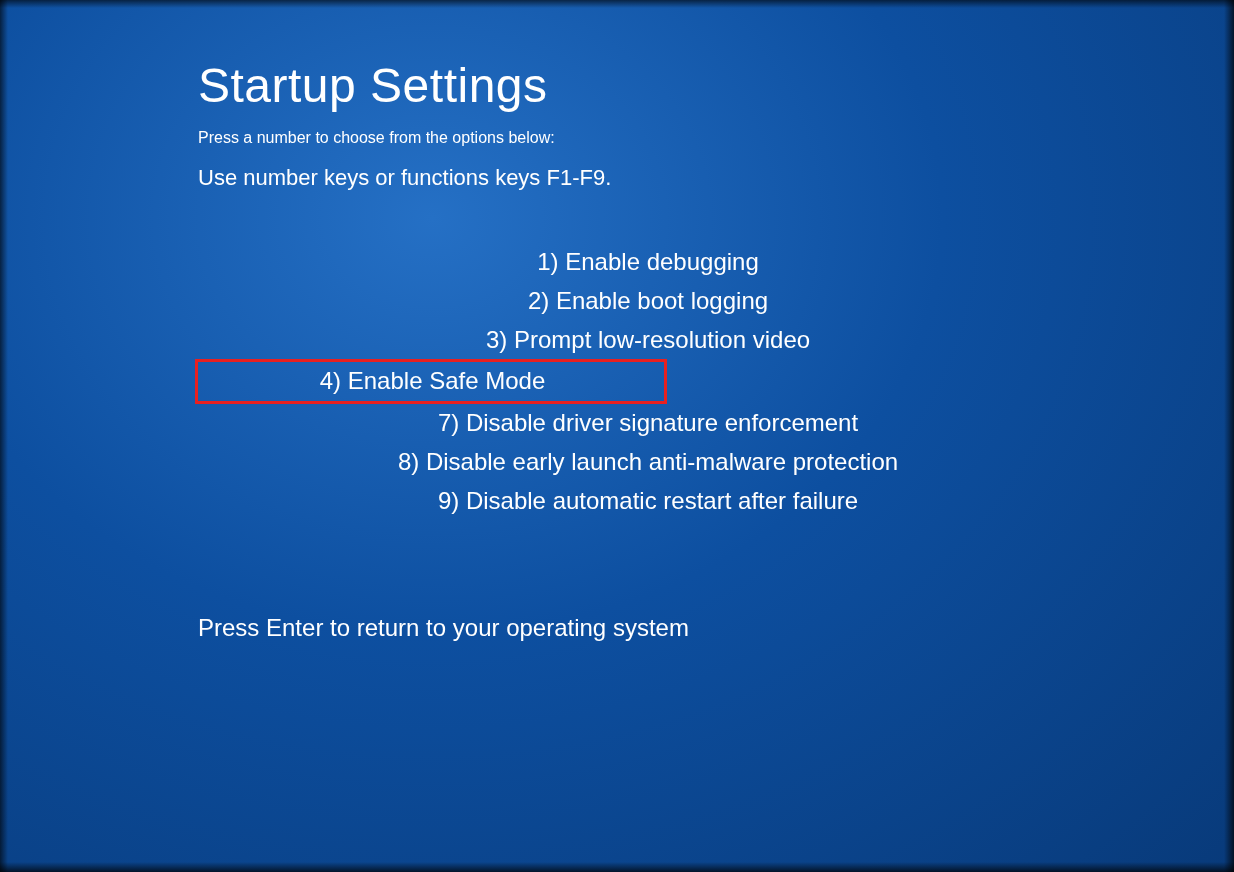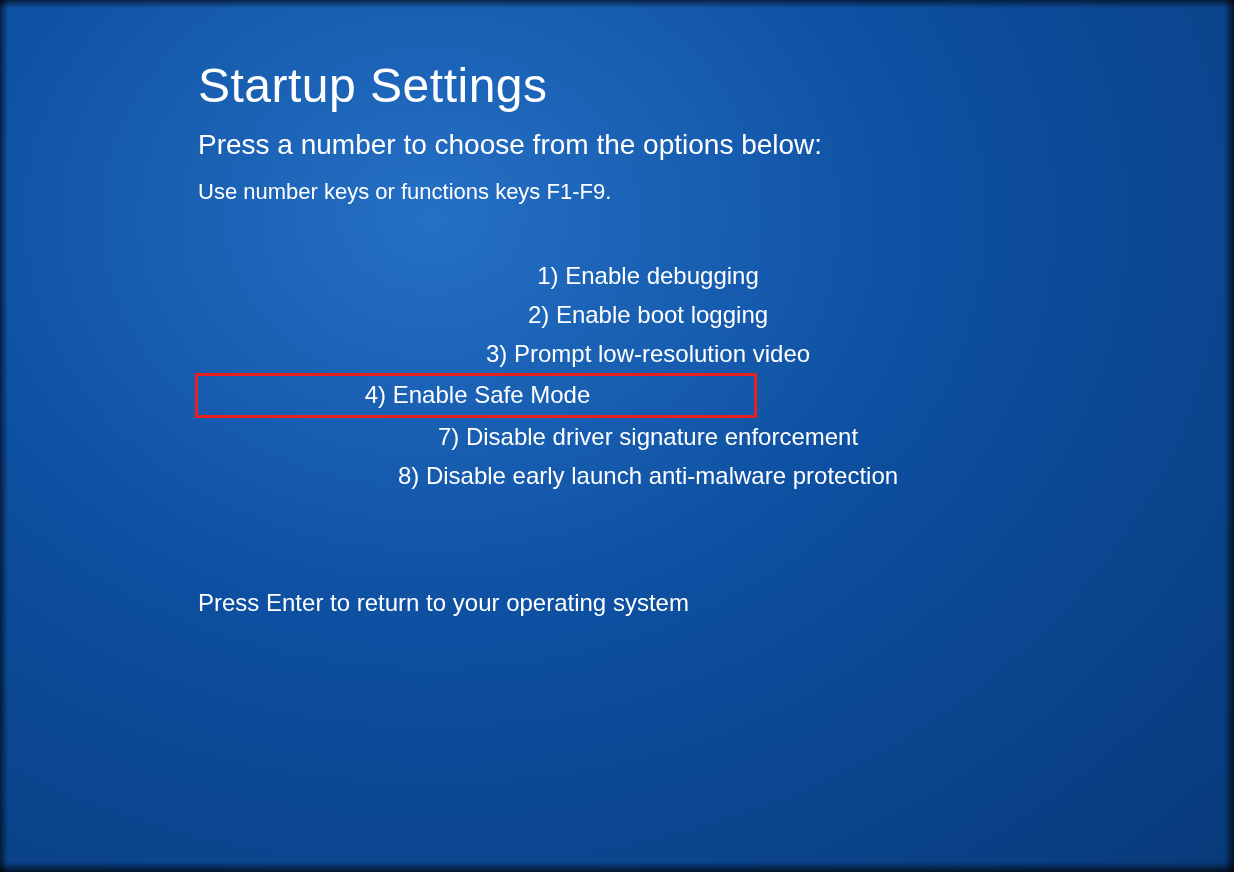--- a/index.html
+++ b/index.html
@@ -22,42 +22,42 @@
       top: 58px;
       width: 900px;
     }
     .title {
       font-size: 48px;
       font-weight: 300;
       margin-bottom: 16px;
       letter-spacing: 0.5px;
     }
     .subtitle {
-      font-size: 28px;
+      font-size: 16px;
       font-weight: 300;
       margin-bottom: 18px;
     }
     .hint {
       font-size: 22px;
       font-weight: 300;
       margin-bottom: 52px;
     }
     .options {
       margin-bottom: 90px;
     }
     .option-line {
       font-size: 24px;
       font-weight: 400;
       line-height: 1.45;
       padding: 2px 0;
       text-align: center;
     }
     .option-line.highlighted {
       border: 3px solid #e82020;
-      width: 562px;
+      width: 472px;
       padding: 2px 0 2px 0;
       margin-left: -3px;
     }
     .option-line.highlighted .option-content {
       margin-left: 3px;
     }
     .footer-line {
       font-size: 24px;
       font-weight: 300;
       line-height: 1.45;
@@ -103,20 +103,23 @@
     </div>
     <div class="option-line highlighted">
       <span class="option-content"><span>4)</span> <span>Enable Safe Mode</span></span>
     </div>
     <div class="option-line">
       <span class="option-content"><span>7)</span> <span>Disable driver signature enforcement</span></span>
     </div>
     <div class="option-line">
       <span class="option-content"><span>8)</span> <span>Disable early launch anti-malware protection</span></span>
     </div>
+    <div class="option-line">
+      <span class="option-content"><span>9)</span> <span>Disable automatic restart after failure</span></span>
+    </div>
   </div>
 
   <div class="footer-line">Press Enter to return to your operating system</div>
 </div>
 
 <div class="edge-vignette edge-top"></div>
 <div class="edge-vignette edge-bottom"></div>
 <div class="edge-vignette edge-left"></div>
 <div class="edge-vignette edge-right"></div>
 

